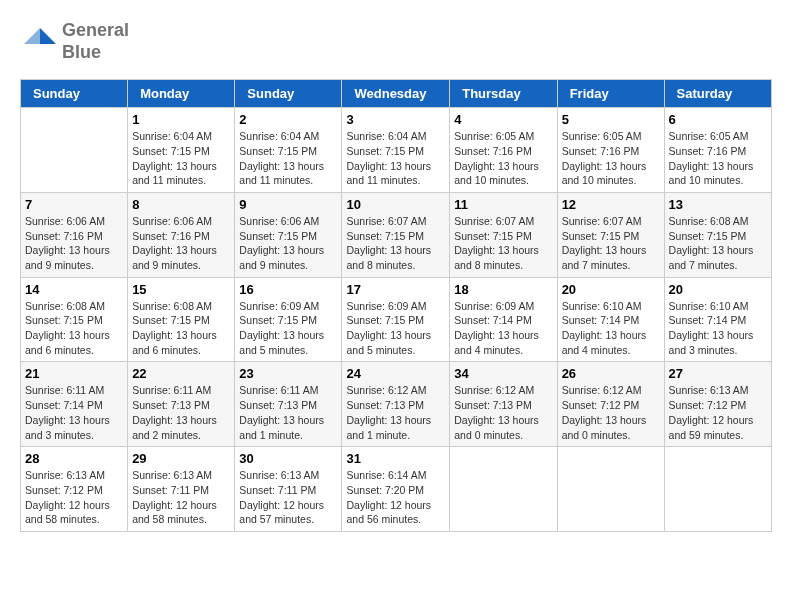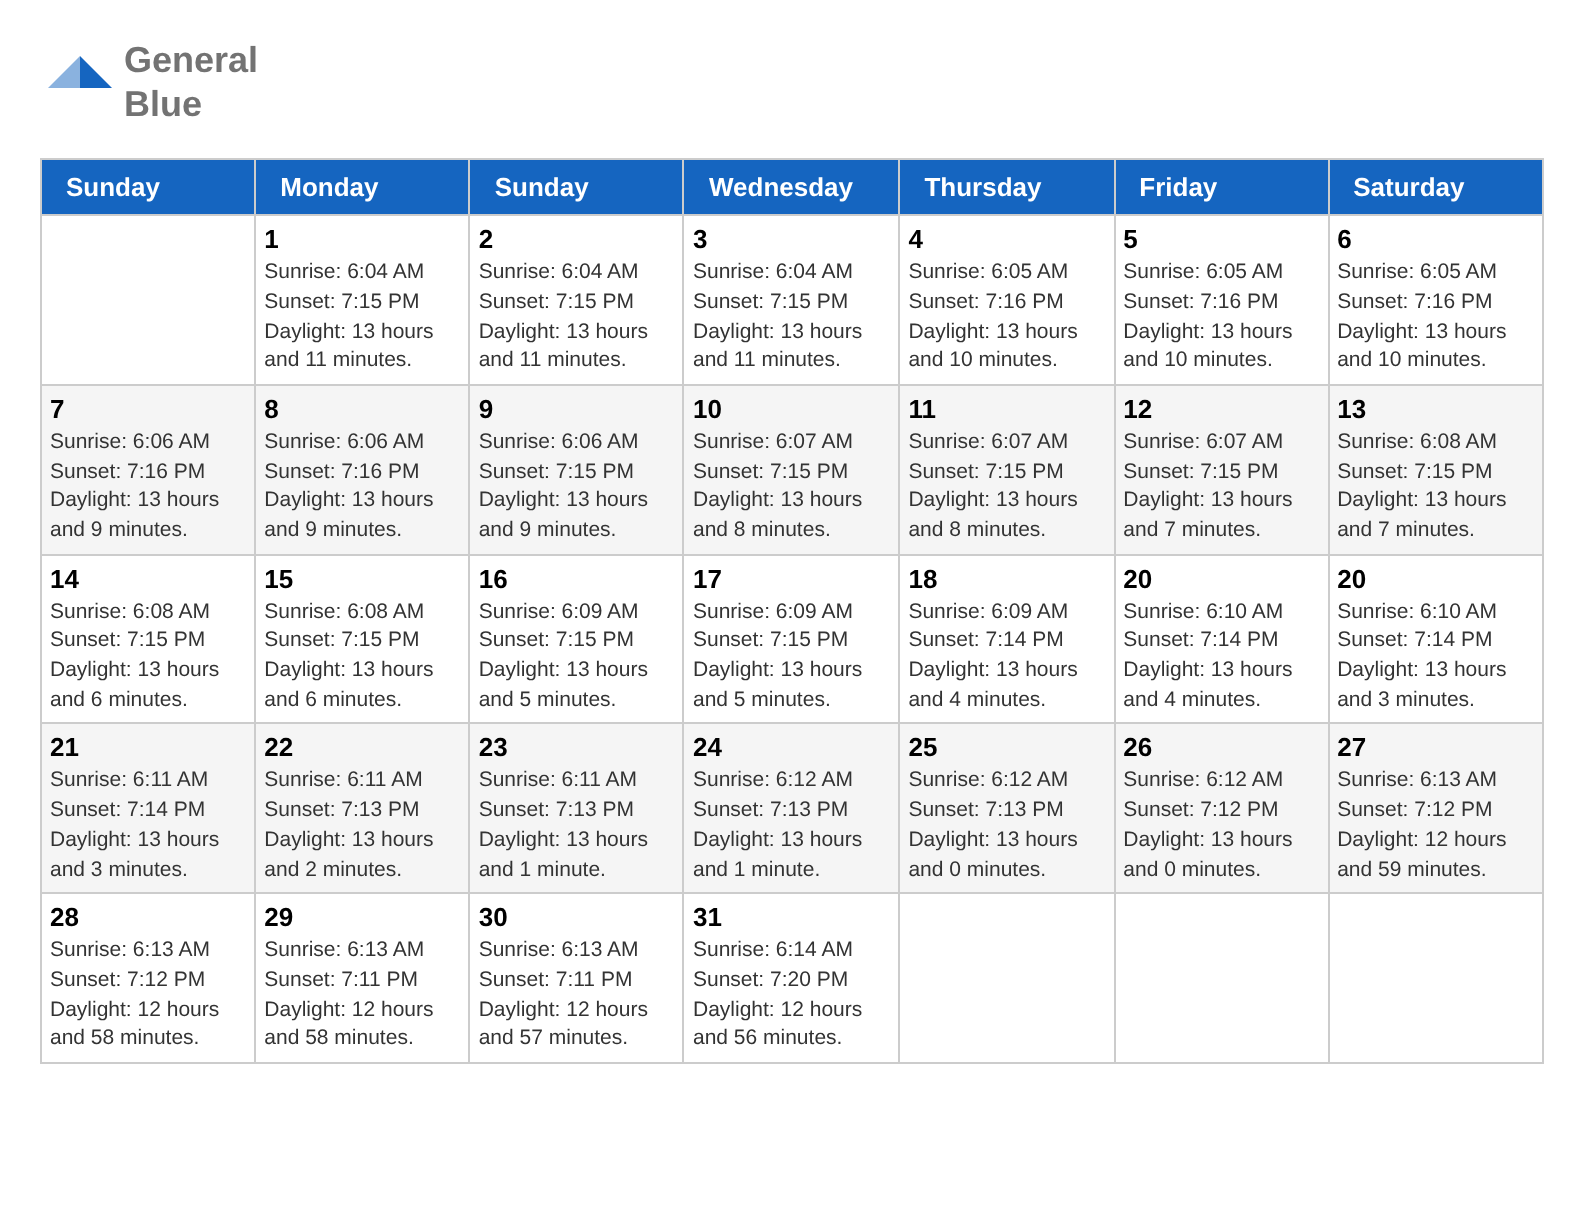--- a/index.html
+++ b/index.html
@@ -290,21 +290,21 @@
 and 1 minute.</div>
         </td>
         <td>
           <div class="day-num">24</div>
           <div class="day-info" style="white-space: pre-line;">Sunrise: 6:12 AM
 Sunset: 7:13 PM
 Daylight: 13 hours
 and 1 minute.</div>
         </td>
         <td>
-          <div class="day-num">25</div>
+          <div class="day-num">34</div>
           <div class="day-info" style="white-space: pre-line;">Sunrise: 6:12 AM
 Sunset: 7:13 PM
 Daylight: 13 hours
 and 0 minutes.</div>
         </td>
         <td>
           <div class="day-num">26</div>
           <div class="day-info" style="white-space: pre-line;">Sunrise: 6:12 AM
 Sunset: 7:12 PM
 Daylight: 13 hours

